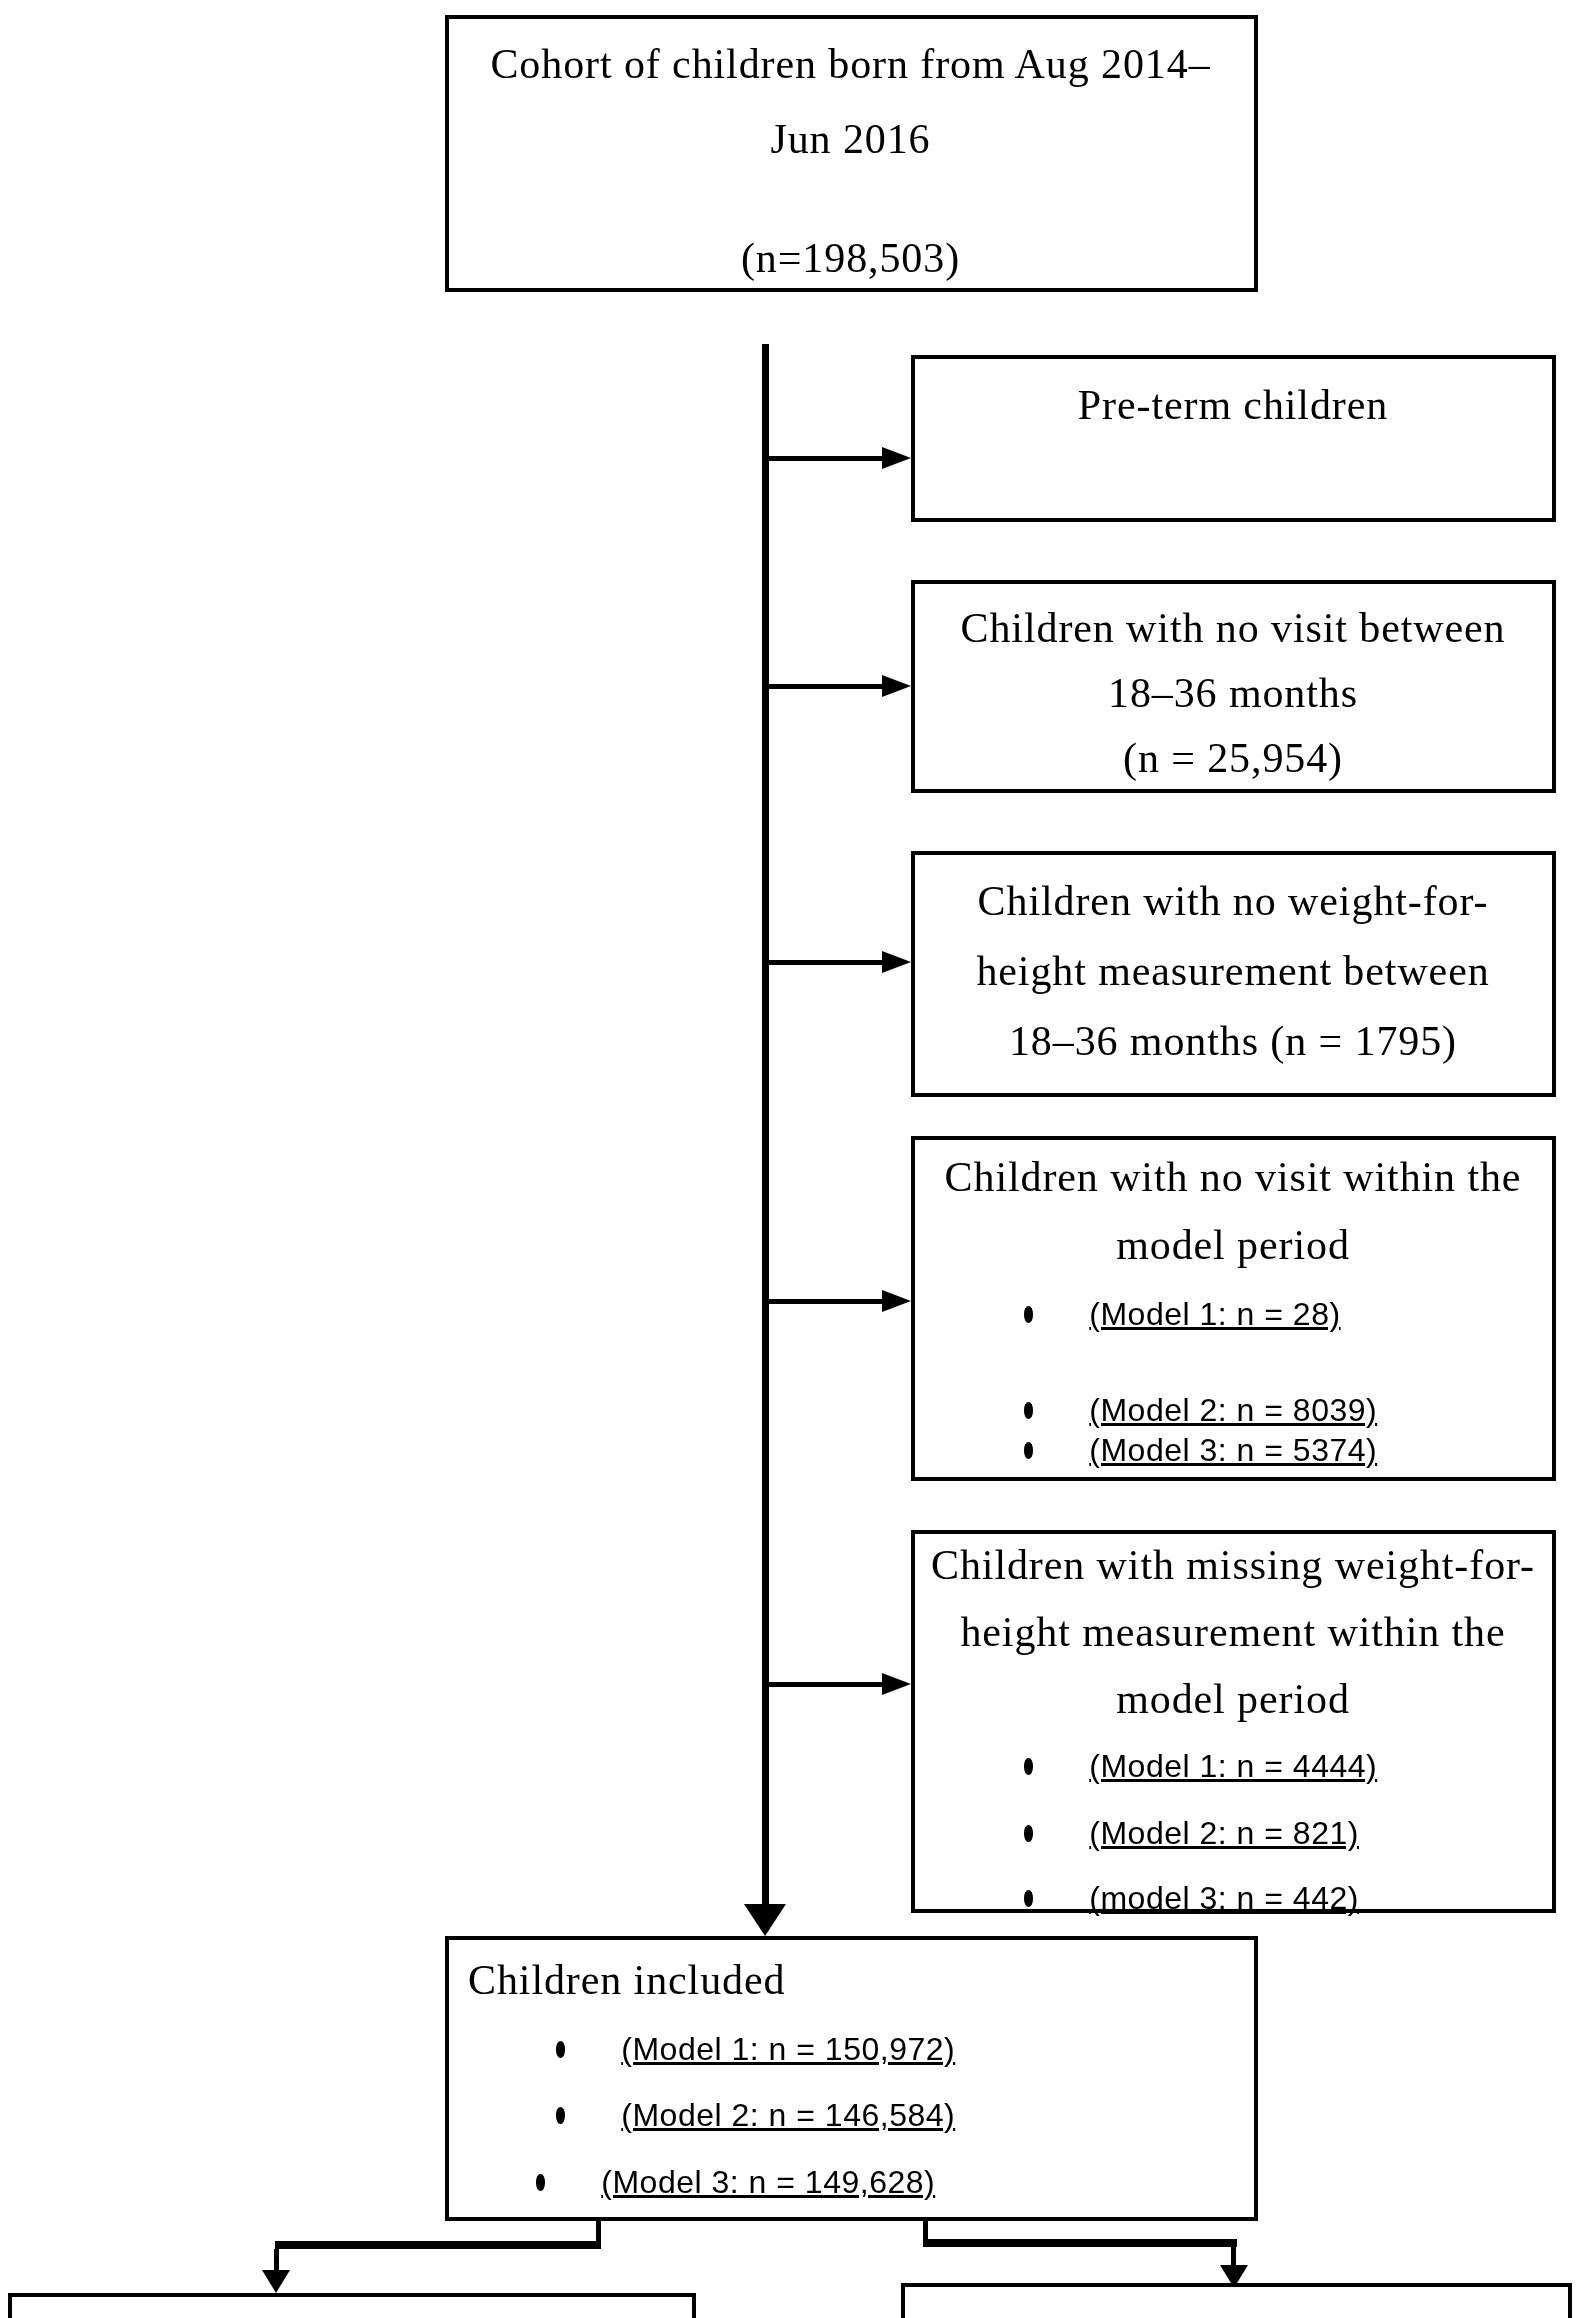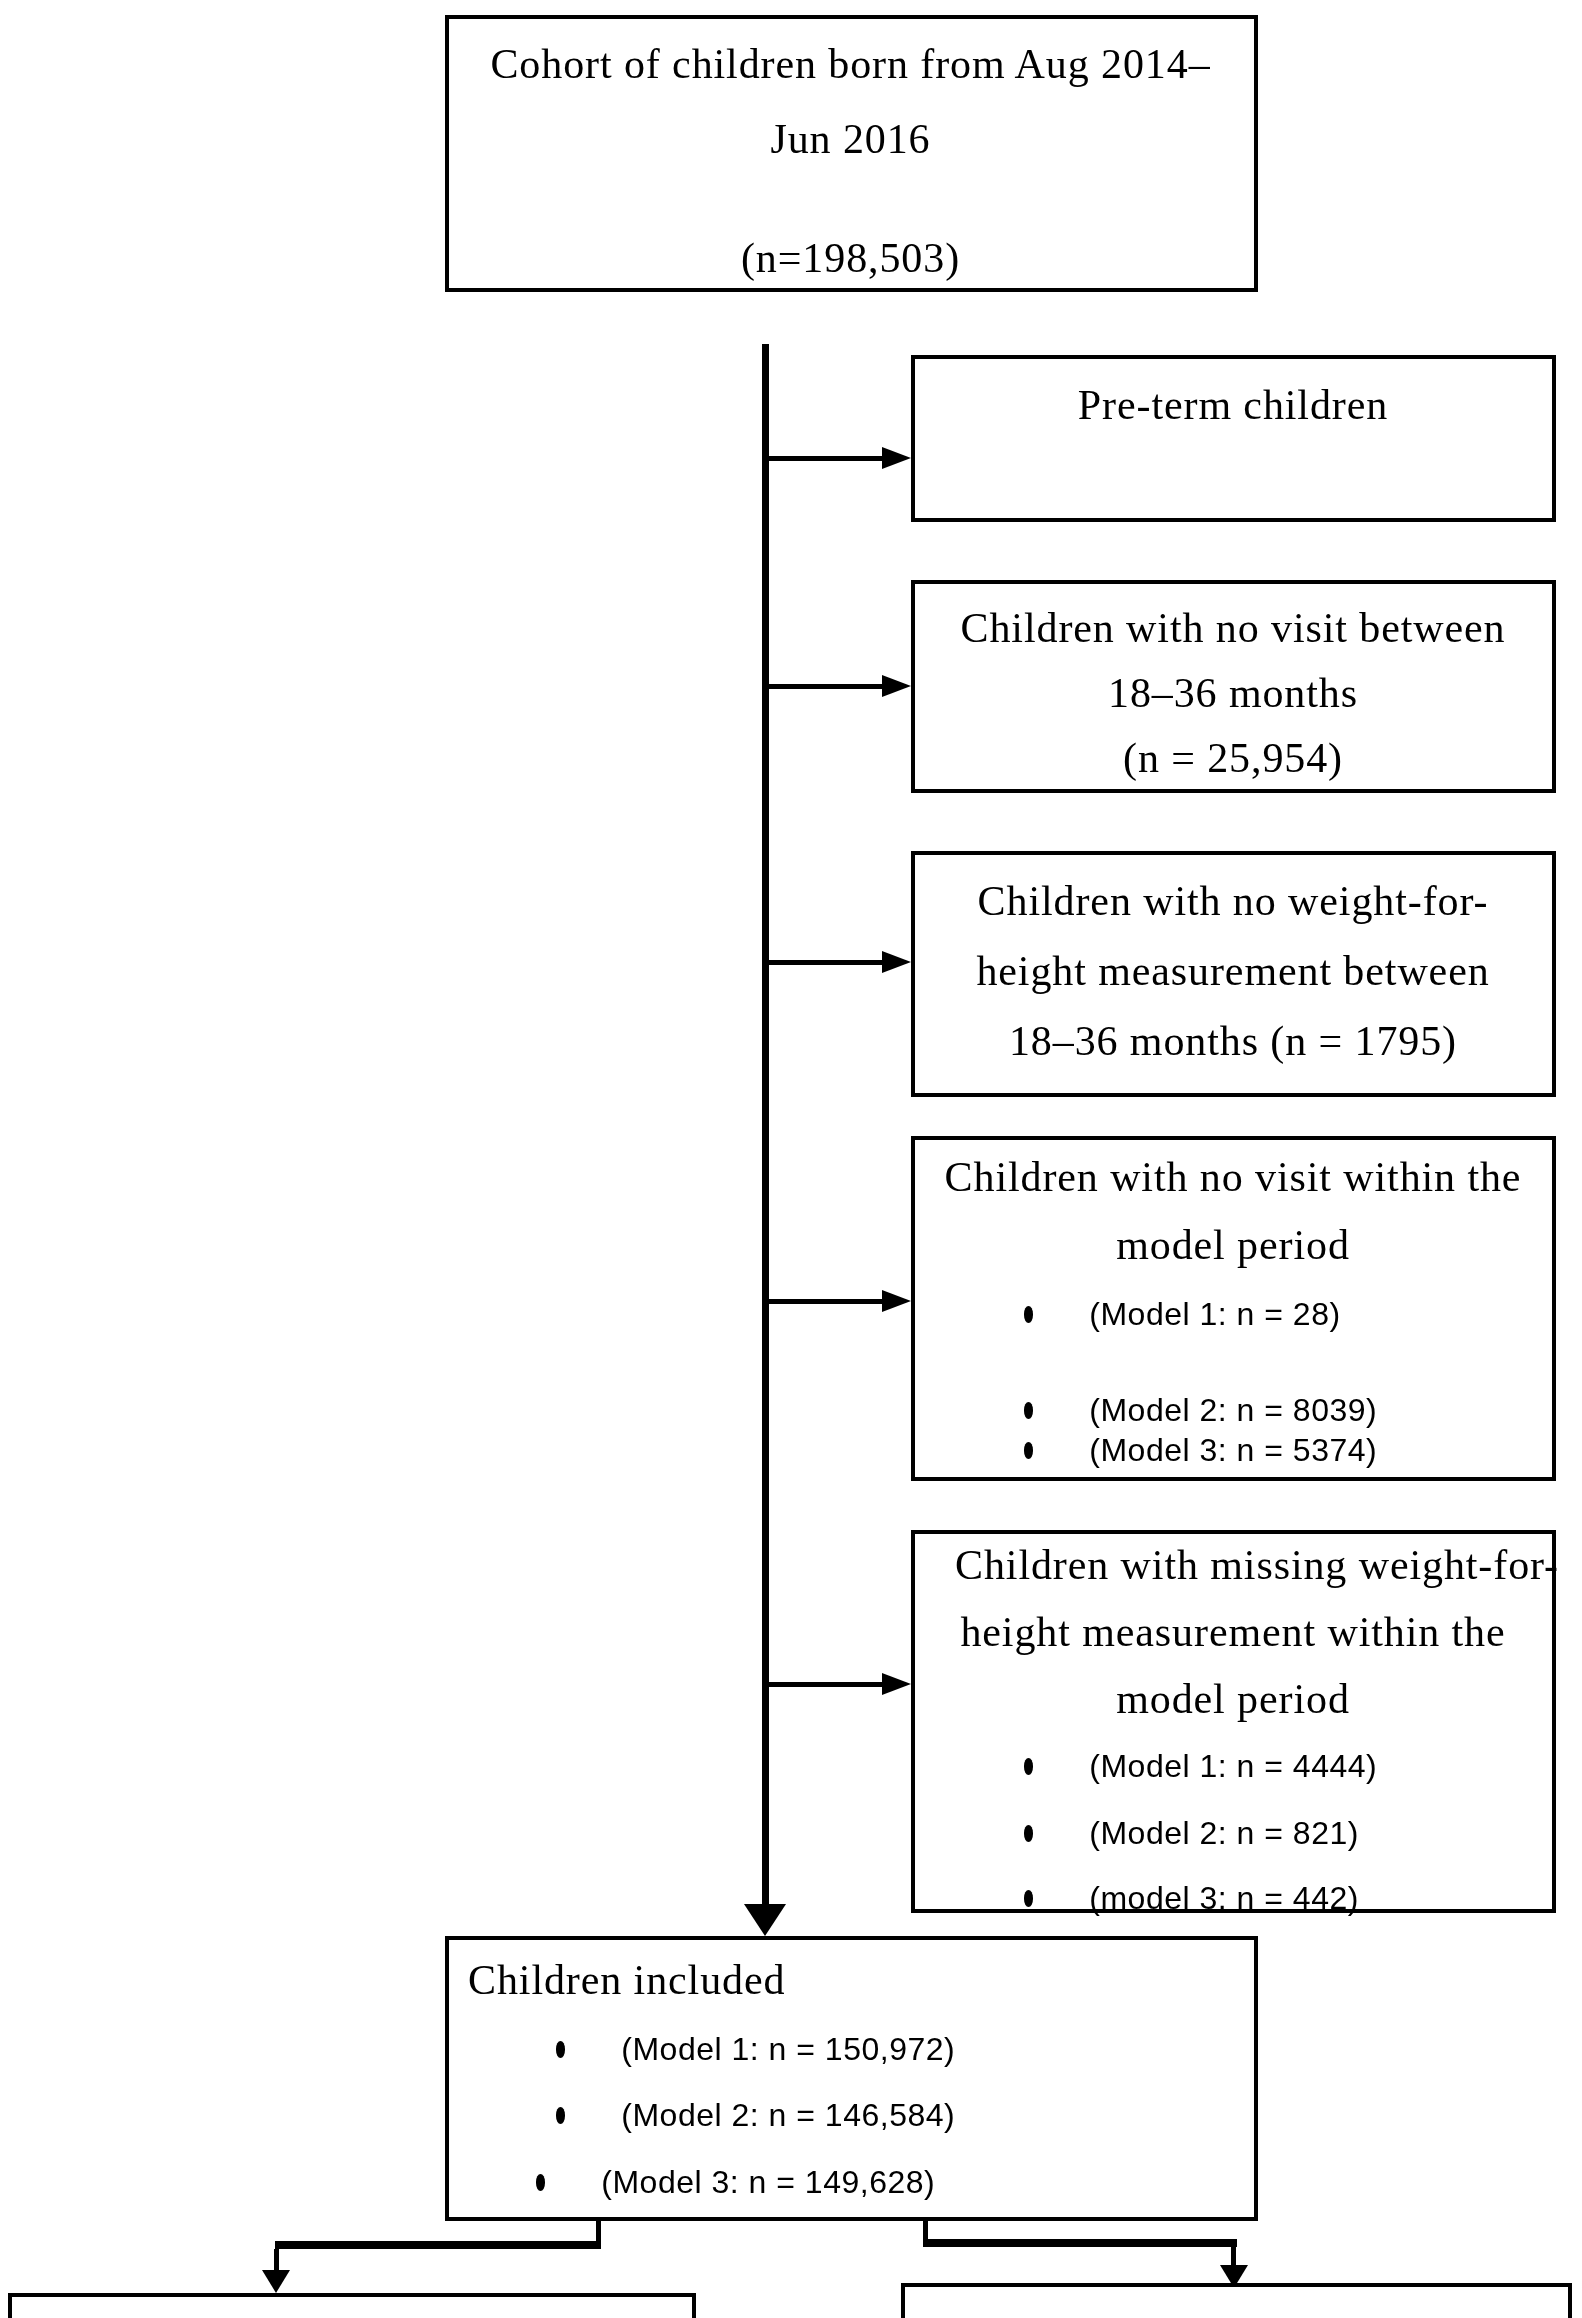--- a/index.html
+++ b/index.html
@@ -26,20 +26,21 @@
   }
   .serif {
     font-family: "Liberation Serif", "DejaVu Serif", serif;
     font-size: 42px;
     letter-spacing: 0.9px;
   }
   .sans {
     font-family: "Liberation Sans", "DejaVu Sans", sans-serif;
     font-size: 32px;
     letter-spacing: 0.5px;
+    text-decoration: underline;
   }
   .center { text-align: center; }
   .bullet-row {
     position: absolute;
     height: 37px;
     display: flex;
     align-items: center;
   }
   .bullet-marker {
     display: inline-block;
@@ -110,21 +111,21 @@
   <div class="bullet-row" style="left:1024px; top:1392px;text-align:center;">
     <span class="bullet-marker"></span>
     <span class="bullet-text sans">(Model 2: n = 8039)</span>
   </div>
   <div class="bullet-row" style="left:1024px; top:1432px;">
     <span class="bullet-marker"></span>
     <span class="bullet-text sans">(Model 3: n = 5374)</span>
   </div>
 
   <div class="box" style="left:911px; top:1530px; width:645px; height:383px;"></div>
-  <div class="line serif center" style="left:944px; top:1547px; width:626px;">Children with missing weight-for-</div>
+  <div class="line serif center" style="left:920px; top:1547px; width:626px;">Children with missing weight-for-</div>
   <div class="line serif center" style="left:920px; top:1614px; width:626px;">height measurement within the</div>
   <div class="line serif center" style="left:920px; top:1681px; width:626px;">model period</div>
   <div class="bullet-row" style="left:1024px; top:1748px;">
     <span class="bullet-marker"></span>
     <span class="bullet-text sans">(Model 1: n = 4444)</span>
   </div>
   <div class="bullet-row" style="left:1024px; top:1815px;">
     <span class="bullet-marker"></span>
     <span class="bullet-text sans">(Model 2: n = 821)</span>
   </div>

